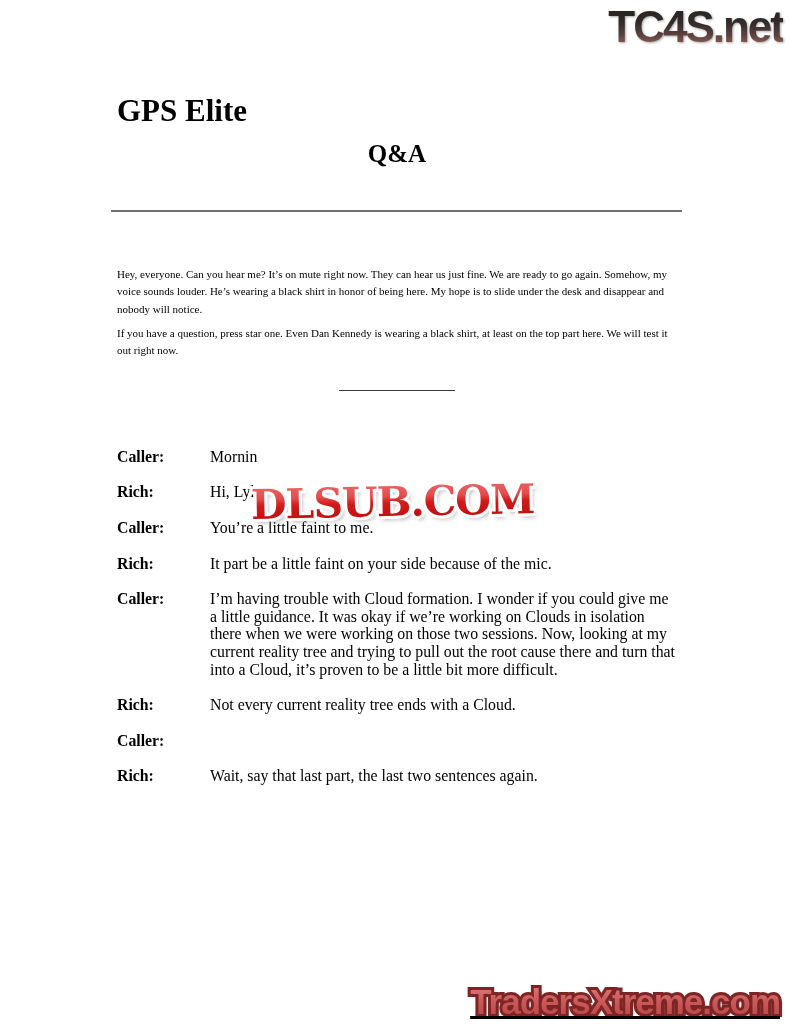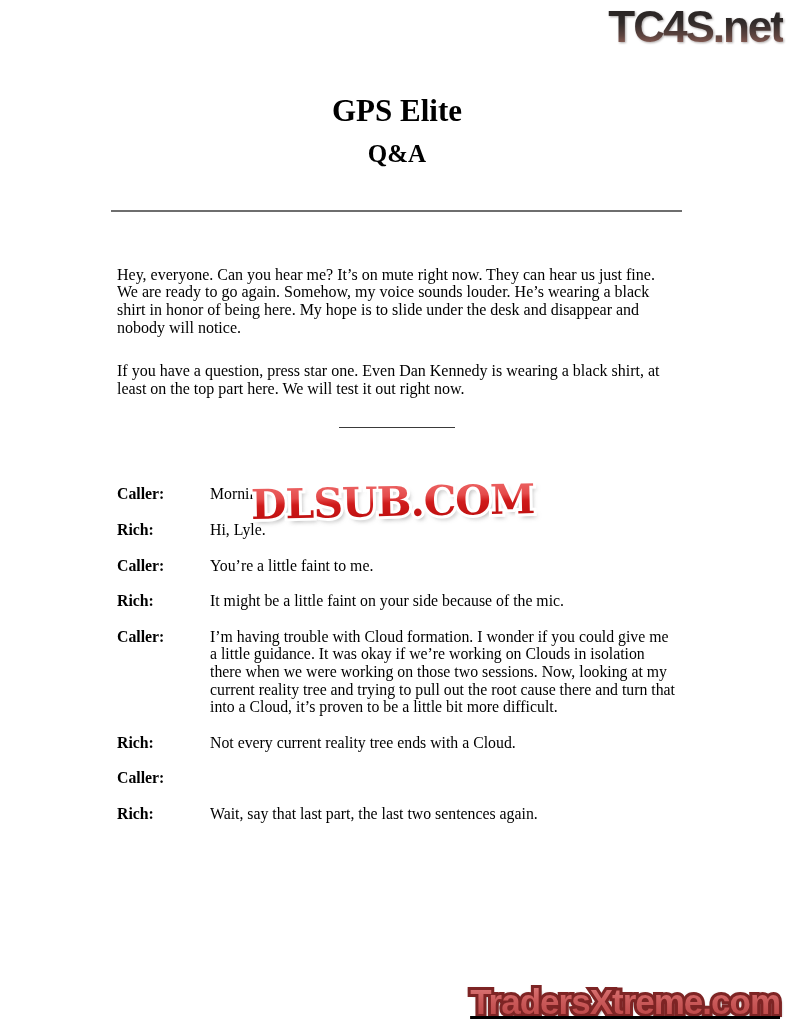--- a/index.html
+++ b/index.html
@@ -19,30 +19,30 @@
     font-weight:bold; font-size:44px; letter-spacing:-2px; line-height:1;
     background:linear-gradient(180deg,#262222 0%, #312b2a 40%, #5d443f 70%, #926158 92%, #9c6d64 100%);
     -webkit-background-clip:text; background-clip:text;
     -webkit-text-fill-color:transparent; color:transparent;
     filter:drop-shadow(1px 1px 1px rgba(70,60,60,0.45));
   }
 
   
   .content { position:absolute; left:117px; top:0; width:560px; }
 
-  .doc-title    { margin:95px 0 12px; text-align:center; font-size:31px; font-weight:bold; line-height:1.05; }
+  .doc-title    { margin:95px 0 12px; font-size:31px; font-weight:bold; line-height:1.05; }
   .doc-subtitle { margin:13px 0 12px; text-align:center; font-size:25px; font-weight:bold; line-height:1.05; }
   .doc-date     { margin:17px 0 0; text-align:center; font-size:18px; line-height:1.1; }
 
   .rule-long  { margin:43px 0 0 -6px; width:571px; height:0; border:none; border-top:2px solid #6e6e6e; }
   .rule-short { margin:30px auto 0;   width:116px; height:0; border:none; border-top:1px solid #3a3a3a; }
 
-  .intro p { margin:0; font-size:16px; line-height:17.6px; }
+  .intro p { margin:0; font-size:11px; line-height:17.6px; }
   .intro .p1 { margin-top:54px; }
-  .intro .p2 { margin-top:26px; }
+  .intro .p2 { margin-top:6px; }
 
   .transcript { margin-top:57px; }
   .t-row  { display:flex; margin-bottom:18px; font-size:15.8px; line-height:17.6px;font-family:Liberation Serif, serif; }
   .t-speaker { width:93px; flex:none; font-weight:bold; }
   .t-text    { flex:1; }
 
   
   .dlsub {
     position:absolute; left:251px; top:482px; z-index:5;
     transform:rotate(-1.2deg);
@@ -117,21 +117,21 @@
         <span class="t-text">Hi, Lyle.</span>
       </div>
 
       <div class="t-row">
         <span class="t-speaker">Caller:</span>
         <span class="t-text">You’re a little faint to me.</span>
       </div>
 
       <div class="t-row">
         <span class="t-speaker">Rich:</span>
-        <span class="t-text">It might be a little faint on your side because of the mic.</span>
+        <span class="t-text">It part be a little faint on your side because of the mic.</span>
       </div>
 
       <div class="t-row">
         <span class="t-speaker">Caller:</span>
         <span class="t-text">I’m having trouble with Cloud formation. I wonder if you could give me a little guidance. It was okay if we’re working on Clouds in isolation there when we were working on those two sessions. Now, looking at my current reality tree and trying to pull out the root cause there and turn that into a Cloud, it’s proven to be a little bit more difficult.</span>
       </div>
 
       <div class="t-row">
         <span class="t-speaker">Rich:</span>
         <span class="t-text">Not every current reality tree ends with a Cloud.</span>

